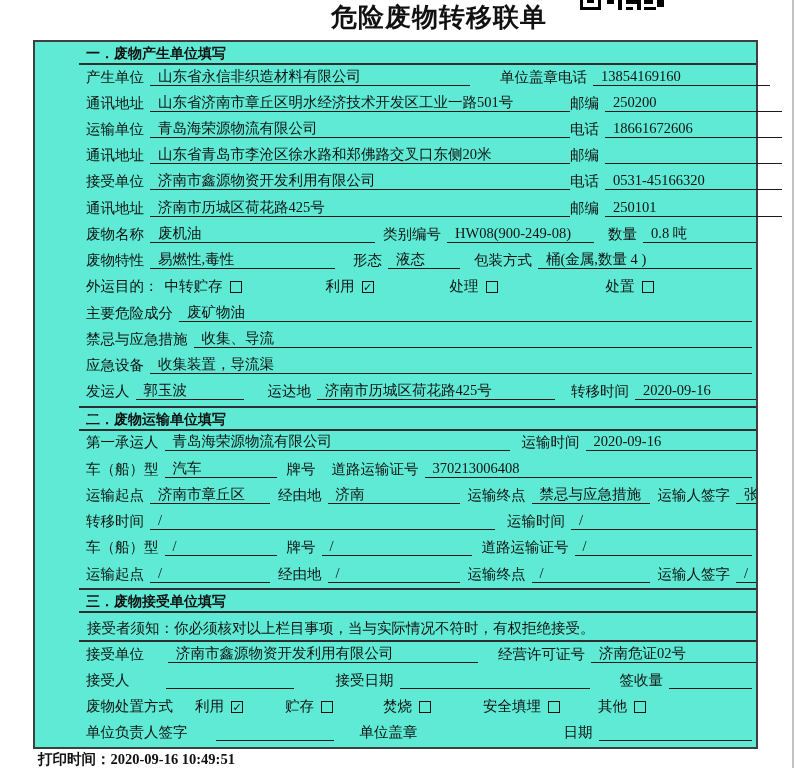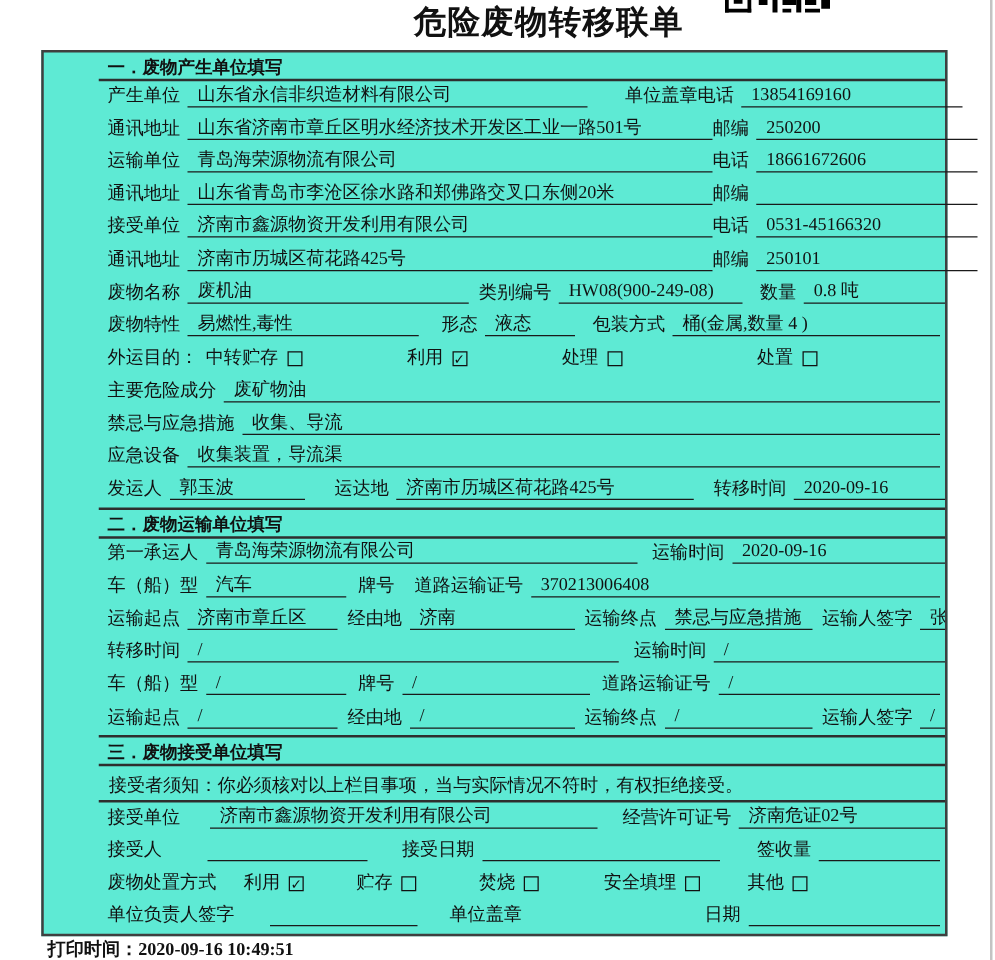--- a/index.html
+++ b/index.html
@@ -264,21 +264,21 @@
     <div class="row">
       <span class="lbl">接受单位</span>
       <span class="val" style="width:310px;margin-left:18px">济南市鑫源物资开发利用有限公司</span>
       <span class="lbl" style="margin-left:20px">经营许可证号</span>
       <span class="val fx">济南危证02号</span>
     </div>
 
     <div class="row">
       <span class="lbl">接受人</span>
       <span class="val" style="width:128px;margin-left:30px"></span>
-      <span class="lbl" style="margin-left:28px">接受日期</span>
+      <span class="lbl" style="margin-left:42px">接受日期</span>
       <span class="val" style="width:190px"></span>
       <span class="lbl" style="margin-left:30px">签收量</span>
       <span class="val fx mr4"></span>
     </div>
 
     <div class="row">
       <span class="lbl">废物处置方式</span>
       <span class="opt" style="margin-left:16px">
         <span class="plain">利用</span>
         <span class="cb">✓</span>

